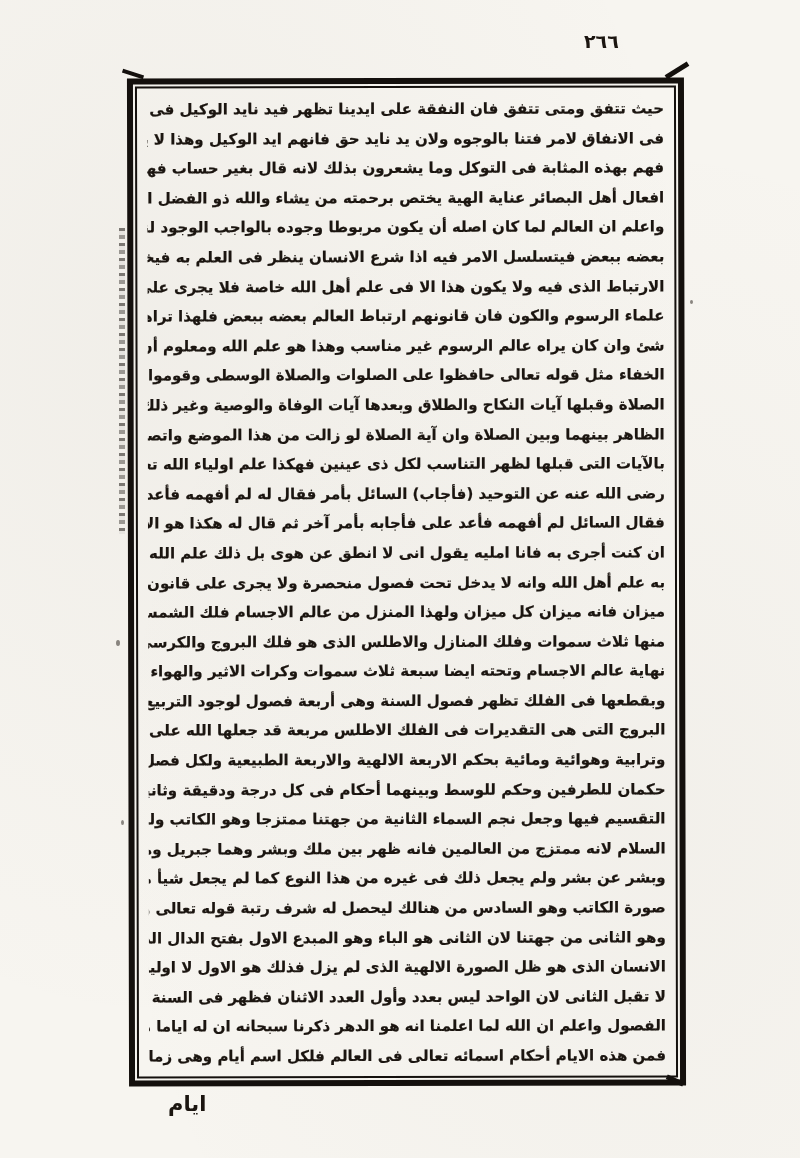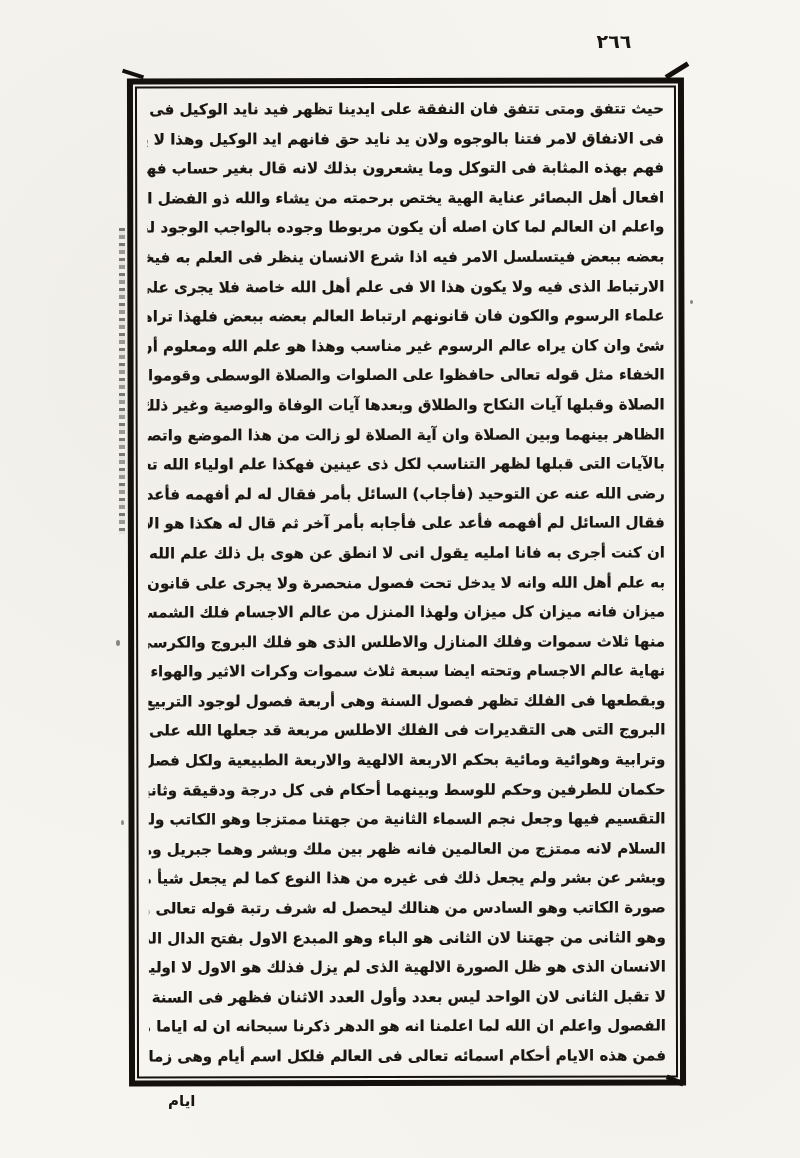--- a/index.html
+++ b/index.html
@@ -20,21 +20,20 @@
   .paper-texture{
     position:absolute;inset:0;
     background:
       radial-gradient(ellipse at 20% 30%, rgba(120,110,95,0.05), transparent 60%),
       radial-gradient(ellipse at 80% 70%, rgba(120,110,95,0.04), transparent 60%);
     pointer-events:none;
   }
   .page-number{
     position:absolute;
     top:30px;left:584px;width:60px;
-    text-align:center;
     font-size:19px;font-weight:bold;
     letter-spacing:2px;
     color:var(--ink);
   }
   .frame{
     position:absolute;
     left:128px;top:78px;
     width:545px;height:996px;
     border:6px solid var(--frame);
     transform:rotate(-0.12deg);
@@ -85,21 +84,21 @@
     white-space:nowrap;
     overflow:hidden;
     text-align:justify;
     text-align-last:justify;
     color:var(--ink);
     -webkit-text-stroke:0.2px var(--ink);
   }
   .catchword{
     position:absolute;
     left:168px;top:1092px;
-    font-size:15px;font-weight:bold;
+    font-size:21px;font-weight:bold;
     direction:rtl;
     color:var(--ink);
   }
 </style>
 </head>
 <body>
 
 <div class="paper-texture"></div>
 
 <div class="page-number">٢٦٦</div>

